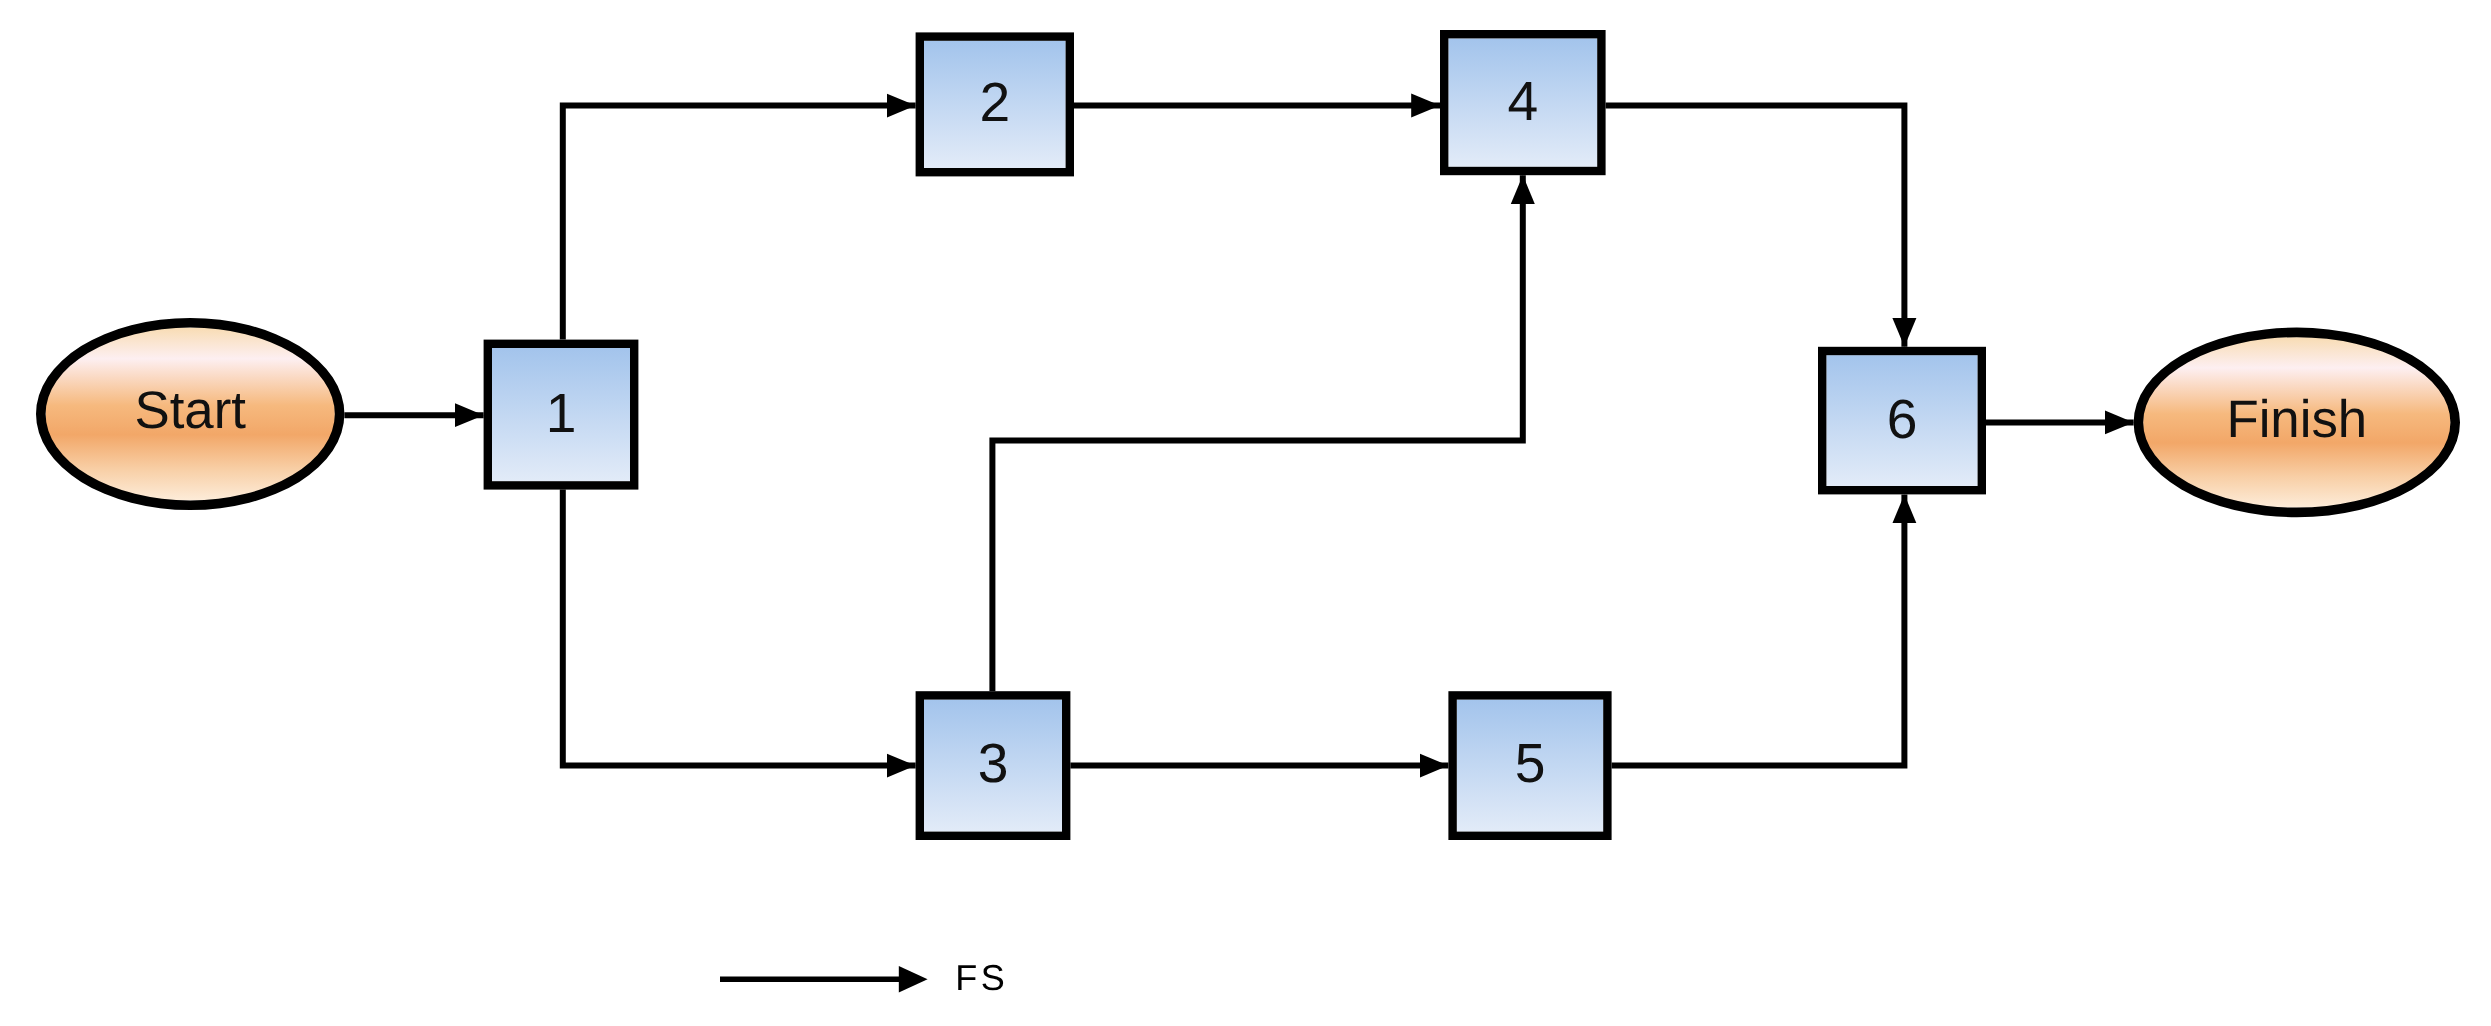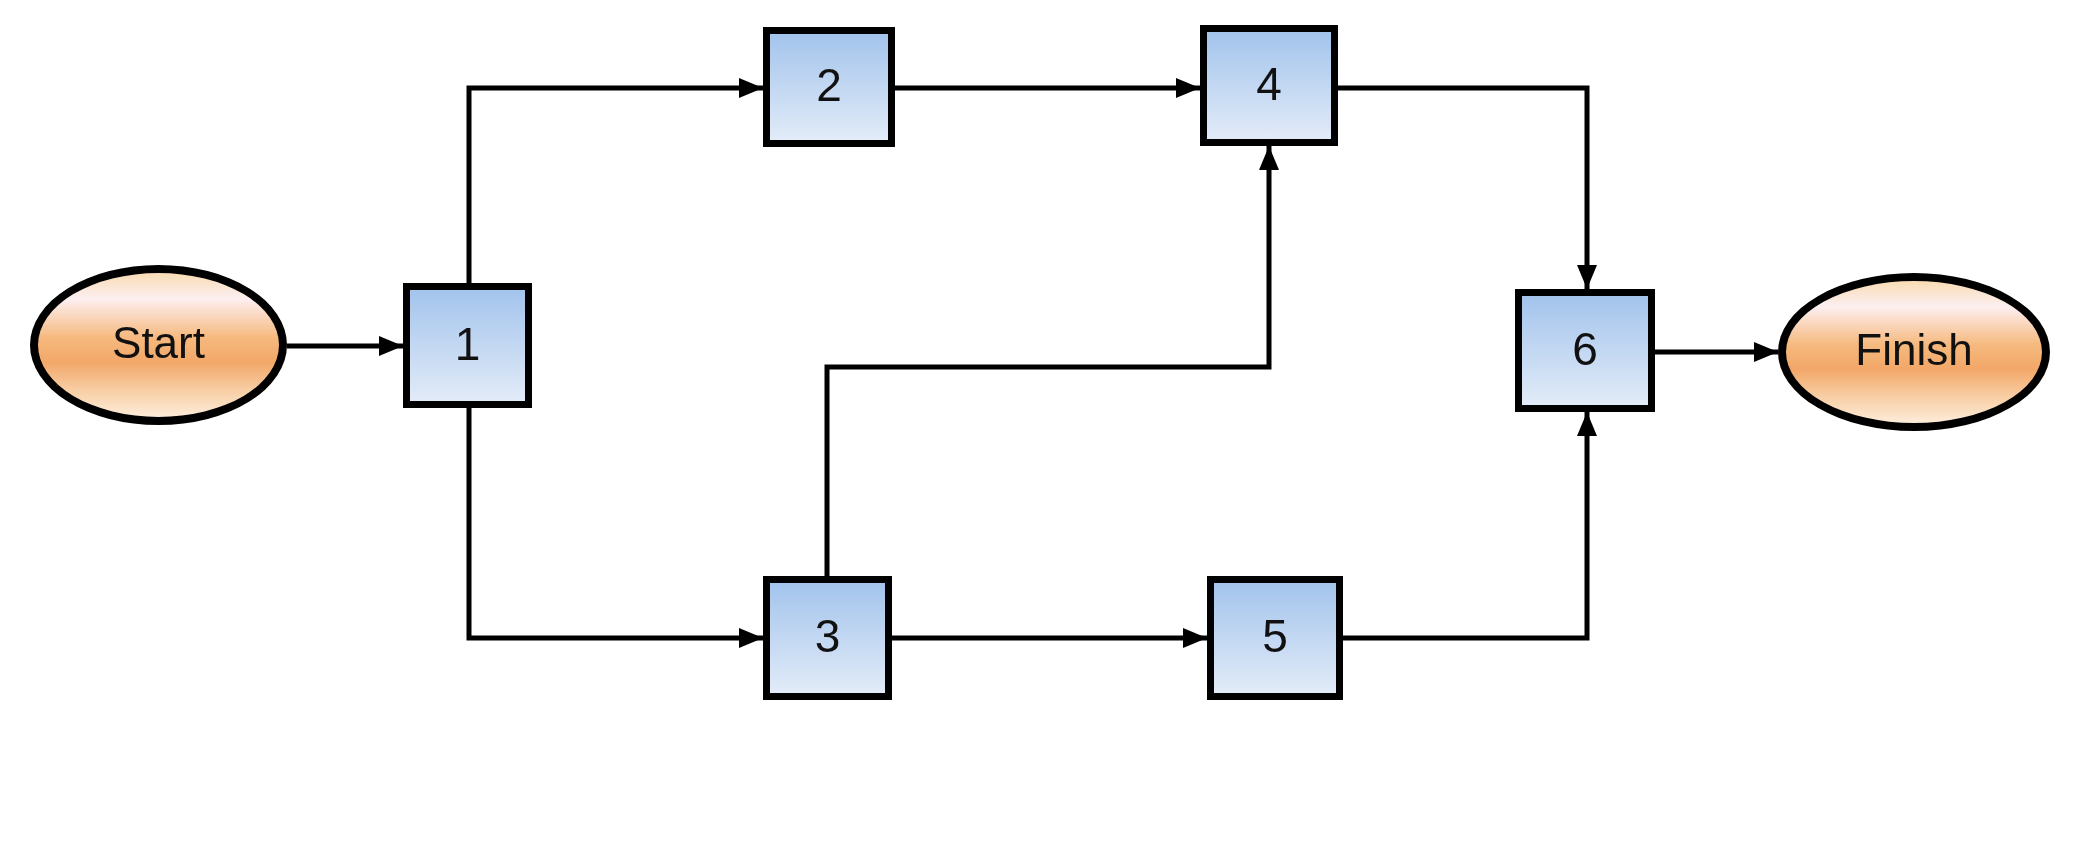--- a/index.html
+++ b/index.html
@@ -114,14 +114,21 @@
         <span class="label">5</span>
       </div>
       <div class="node rect" style="left: 1515px; top: 289px; width: 140px; height: 123px;">
         <span class="label">6</span>
       </div>
       <div class="node ellipse" style="left: 1778px; top: 273px; width: 272px; height: 158px; justify-content: center;">
         <span class="label">Finish</span>
       </div>
     </div>
 
+  <div id="legend">
+    <svg width="182" height="42" xmlns="http://www.w3.org/2000/svg">
+      <line x1="2" y1="21" x2="153" y2="21" stroke="#000000" stroke-width="4.5"></line>
+      <polygon points="151,10 175,21 151,32" fill="#000000"></polygon>
+    </svg>
+    <span class="legend-label">FS</span>
+  </div>
 
 </div>
 
 </body></html>

